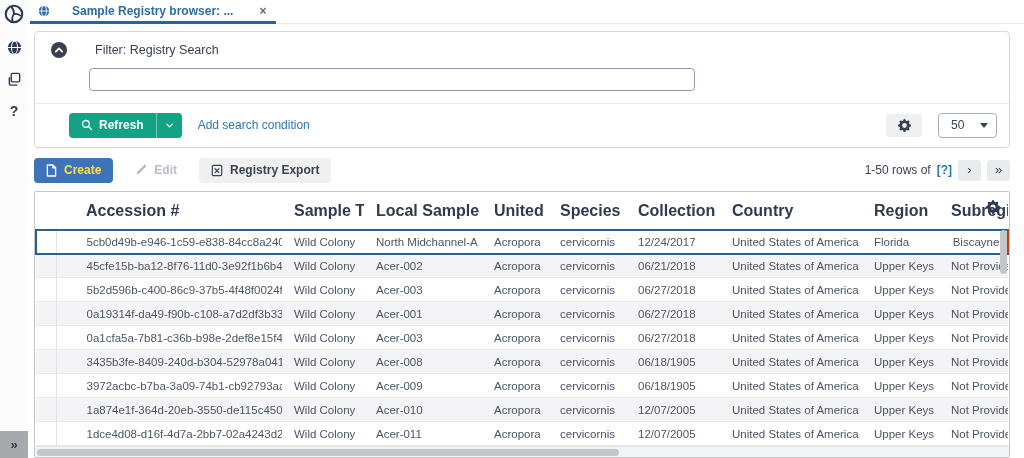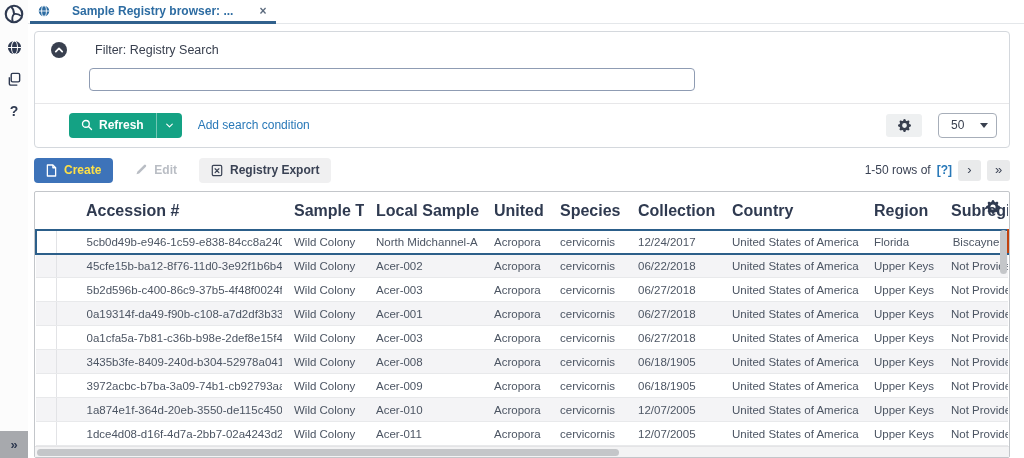--- a/index.html
+++ b/index.html
@@ -256,21 +256,21 @@
     <td>Florida</td>
     <td>Biscayne</td>
   </tr>
             <tr class="alt">
     <td class="td-sel"></td>
     <td class="td-acc">45cfe15b-ba12-8f76-11d0-3e92f1b6b43f</td>
     <td>Wild Colony</td>
     <td>Acer-002</td>
     <td>Acropora</td>
     <td>cervicornis</td>
-    <td>06/22/2018</td>
+    <td>06/21/2018</td>
     <td>United States of America</td>
     <td>Upper Keys</td>
     <td>Not Provided</td>
   </tr>
             <tr>
     <td class="td-sel"></td>
     <td class="td-acc">5b2d596b-c400-86c9-37b5-4f48f0024f77</td>
     <td>Wild Colony</td>
     <td>Acer-003</td>
     <td>Acropora</td>

